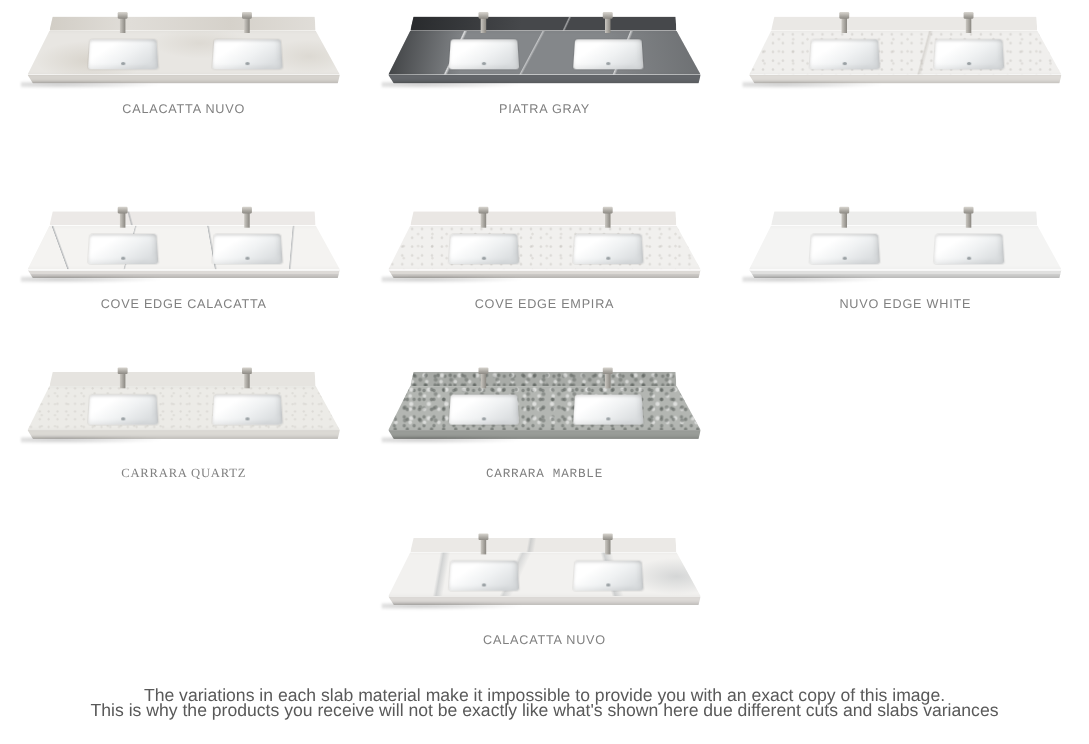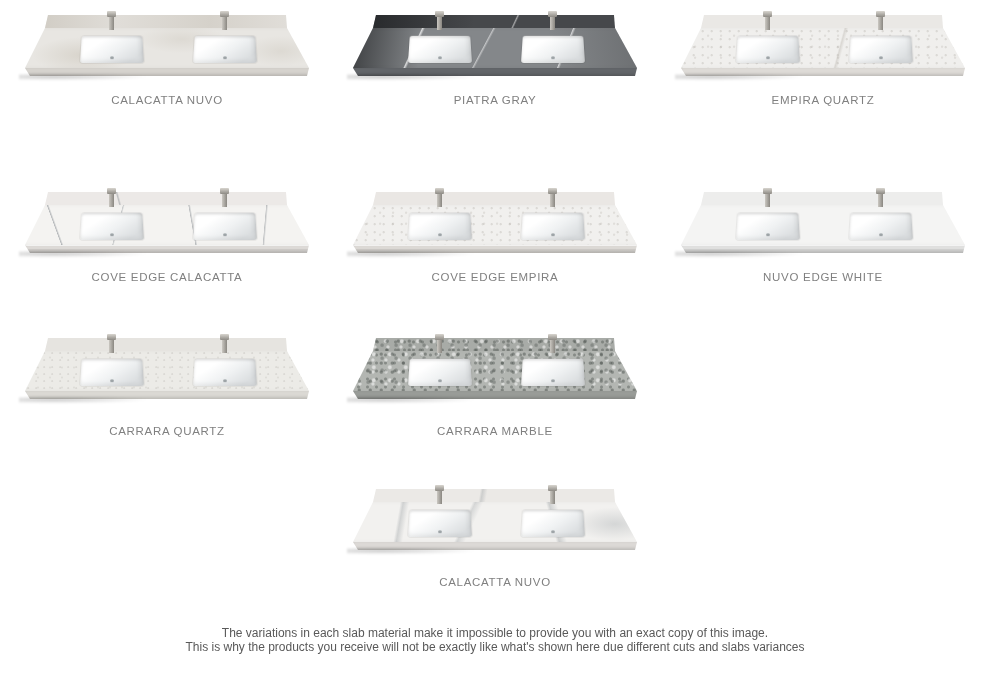--- a/index.html
+++ b/index.html
@@ -101,21 +101,21 @@
      linear-gradient(75deg, transparent 68%, rgba(148,154,158,.38) 69%, transparent 71.5%),
      radial-gradient(ellipse 60px 24px at 90% 55%, rgba(158,164,168,.35), transparent 70%);}
   .m-calacatta-laza .splash{background-image:
      linear-gradient(100deg, transparent 44%, rgba(148,154,158,.35) 45%, transparent 47%);}
 
   .m-cove-edge-calacatta .fedge, .m-cove-edge-empira .fedge, .m-cove-edge-white .fedge{
      background-image:linear-gradient(180deg, rgba(255,255,255,.75) 0 1.5px, transparent 1.5px 4px, rgba(0,0,0,.06) 4px);}
 
   
   .footer{position:absolute;left:0;top:626px;width:990px;text-align:center;
-     font-size:12px;line-height:14px;color:var(--footer-color,#595959);}
+     font-size:16px;line-height:14px;color:var(--footer-color,#595959);}
 </style>
 </head>
 <body>
 
 <div id="page" style="background: rgb(255, 255, 255); --label-color: #808080; --footer-color: #595959; --sink: #ffffff; --faucet: #a8a49e;">
 
   <figure class="cell" style="left:17px;top:15px;">
     <div class="vanity m-calacatta-nuvo" style="--surface: #e8e6e2; --splash: #e0ddd8; --edge: #d6d3ce;">
       <div class="splash"></div>
       <div class="surface">
@@ -159,21 +159,20 @@
             <span class="drain"></span>
           </div>
         <div class="sink s2">
             <span class="drain"></span>
           </div>
       </div>
       <div class="fedge"></div>
       <div class="faucet f1"></div>
       <div class="faucet f2"></div>
     </div>
-    <figcaption class="plabel">EMPIRA QUARTZ</figcaption>
   </figure>
 
   <figure class="cell" style="left:17px;top:192px;">
     <div class="vanity m-cove-edge-calacatta" style="--surface: #f4f3f1; --splash: #ece9e7; --edge: #dddad7;">
       <div class="splash"></div>
       <div class="surface">
         <div class="sink s1">
             <span class="drain"></span>
           </div>
         <div class="sink s2">
@@ -216,39 +215,39 @@
             <span class="drain"></span>
           </div>
       </div>
       <div class="fedge"></div>
       <div class="faucet f1"></div>
       <div class="faucet f2"></div>
     </div>
     <figcaption class="plabel">NUVO EDGE WHITE</figcaption>
   </figure>
 
-  <figure class="cell" style="left:17px;top:338px;">
+  <figure class="cell" style="left:17px;top:338px;font-family:Liberation Serif, serif;">
     <div class="vanity m-carrara-quartz" style="--surface: #ecebe7; --splash: #e6e4e0; --edge: #dbd9d4;">
       <div class="splash"></div>
       <div class="surface">
         <div class="sink s1">
             <span class="drain"></span>
           </div>
         <div class="sink s2">
             <span class="drain"></span>
           </div>
       </div>
       <div class="fedge"></div>
       <div class="faucet f1"></div>
       <div class="faucet f2"></div>
     </div>
     <figcaption class="plabel cap-lower">CARRARA QUARTZ</figcaption>
   </figure>
 
-  <figure class="cell" style="left:345px;top:338px;">
+  <figure class="cell" style="left:345px;top:338px;font-family:Liberation Mono, monospace;">
     <div class="vanity m-carrara-marble" style="--surface: #b3b6b2; --splash: #a8aba7; --edge: #999c98;">
       <div class="splash"></div>
       <div class="surface">
         <div class="sink s1">
             <span class="drain"></span>
           </div>
         <div class="sink s2">
             <span class="drain"></span>
           </div>
       </div>

